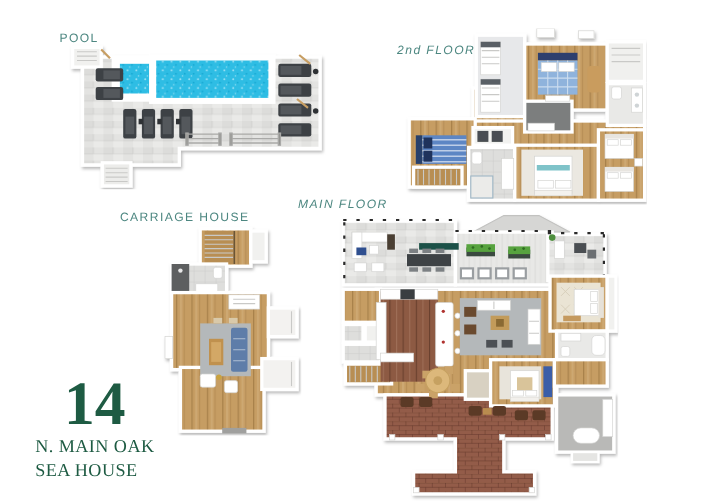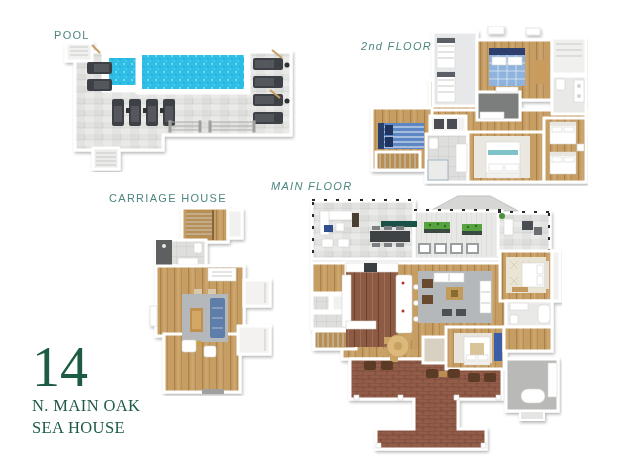--- a/index.html
+++ b/index.html
@@ -13,21 +13,21 @@
          font-family:"Liberation Sans",sans-serif;padding-left:47px;}
   .plan{position:absolute;}
   .label{position:absolute;font-size:11px;letter-spacing:1.3px;color:var(--label-teal);
          white-space:nowrap;}
   #label-pool{left:54px;top:29px;}
   #label-2nd{left:361px;top:40px;font-style:italic;}
   #label-carriage{left:109px;top:182px;margin-top:10px;}
   #label-main{left:271px;top:180px;font-style:italic;}
   #address{position:absolute;left:32px;top:342px;color:var(--address-green);
            font-family:"Liberation Serif",serif;}
-  #addr-num{font-size:56px;line-height:.92;font-weight:400;}
+  #addr-num{font-size:56px;line-height:.92;font-weight:700;text-align:center;}
   #addr-street,#addr-area{font-size:16.5px;letter-spacing:.4px;margin-top:2px;}
   svg .rm{stroke:#ffffff;stroke-width:3;stroke-linejoin:miter;}
   svg .wf{fill:#ffffff;stroke:#d3d3d1;stroke-width:.6;}
   svg .df{fill:var(--dark-furniture);}
   svg .dash{stroke:#2a2a2a;stroke-width:2;stroke-dasharray:3 9;fill:none;}
   svg .thin{stroke:#c9c9c7;stroke-width:1;fill:none;}
 </style>
 </head>
 <body>
 

